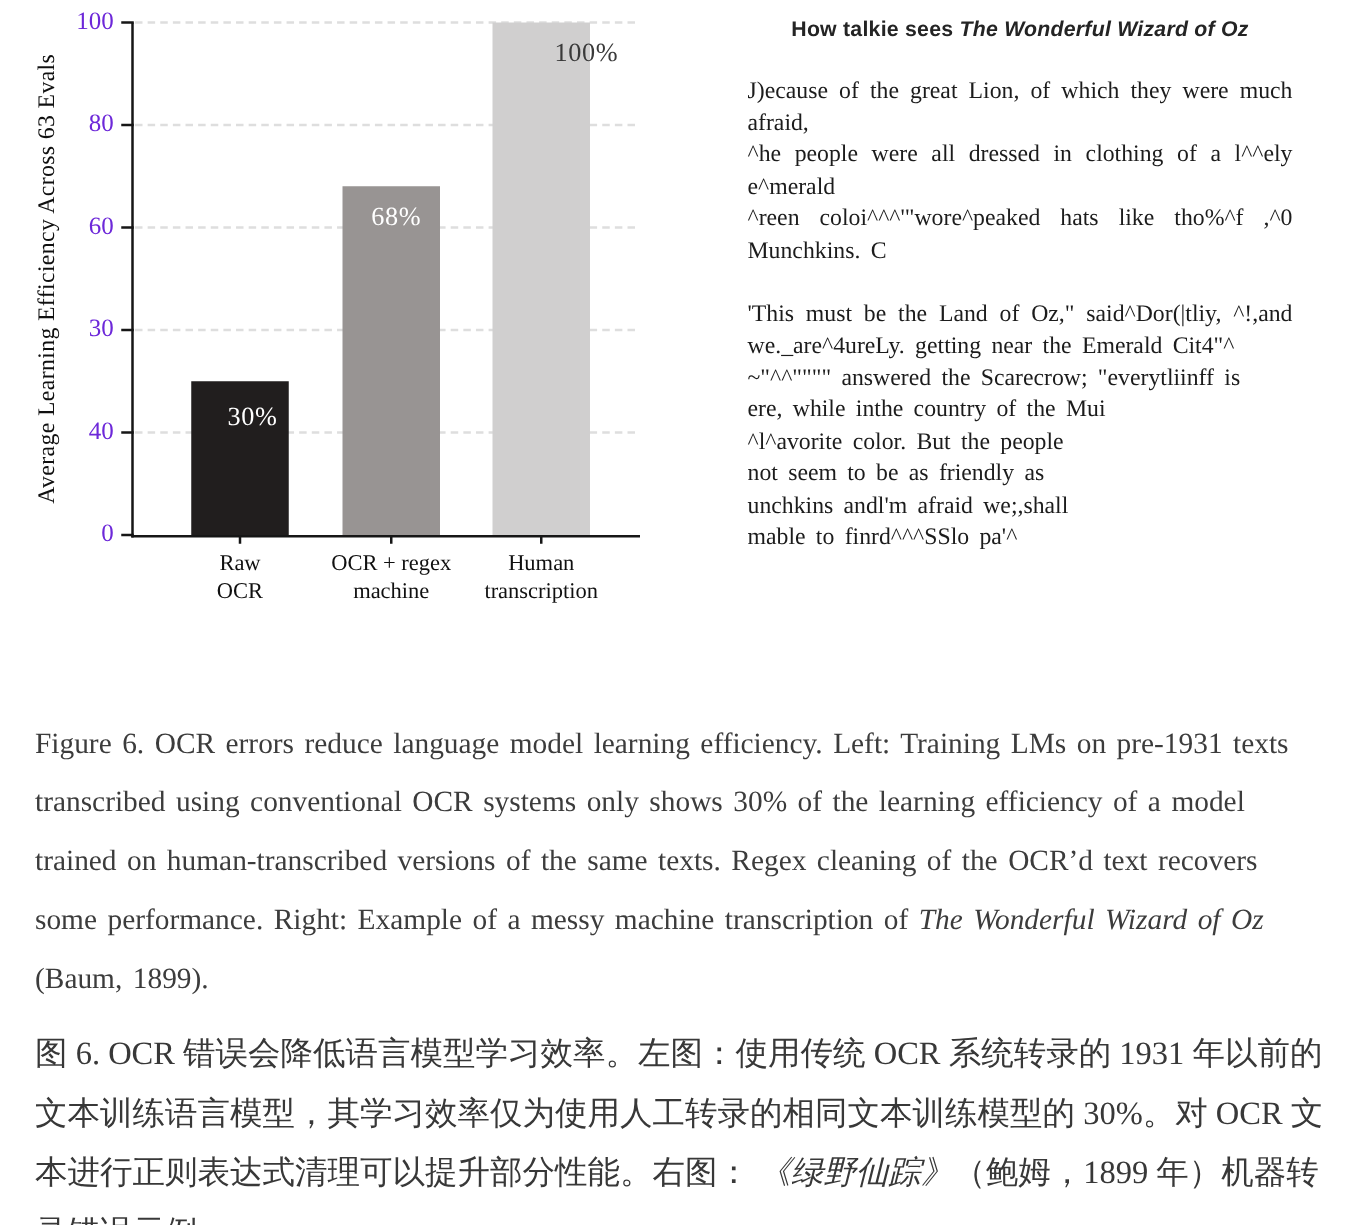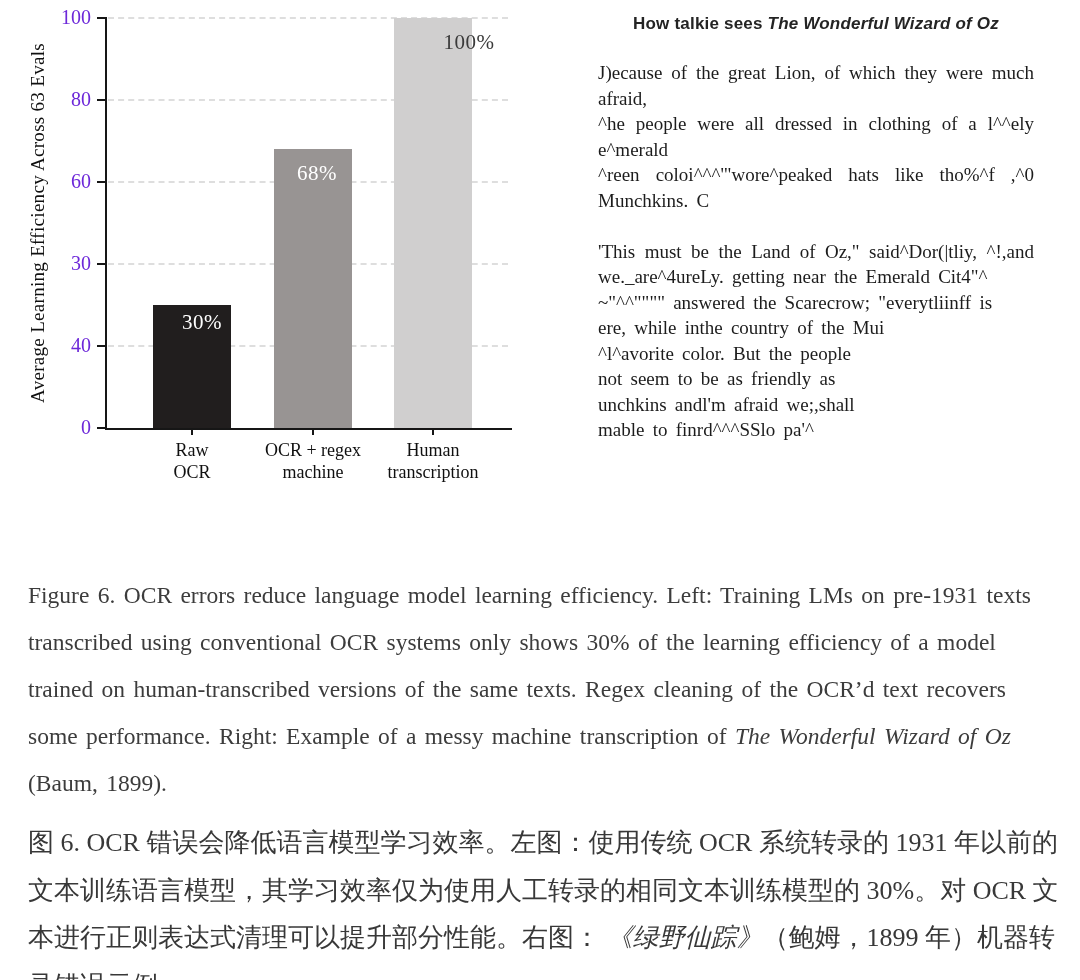--- a/index.html
+++ b/index.html
@@ -57,21 +57,21 @@
         <div class="grid" style="top: 163px;"></div>
         <div class="ytick" style="top: 163px;"></div>
         <div class="ytick-label" style="top: 164px;">60</div>
         <div class="grid" style="top: 81px;"></div>
         <div class="ytick" style="top: 81px;"></div>
         <div class="ytick-label" style="top: 82px;">80</div>
         <div class="grid" style="top: -1px;"></div>
         <div class="ytick" style="top: -1px;"></div>
         <div class="ytick-label" style="top: 0px;">100</div>
         <div class="bar" style="left: 46px; width: 78px; height: 123px; background: rgb(33, 30, 30);"></div>
-        <div class="bar-label" style="left: 46px; width: 98px; top: 292px; color: rgb(255, 255, 255);">30%</div>
+        <div class="bar-label" style="left: 46px; width: 98px; top: 303px; color: rgb(255, 255, 255);">30%</div>
         <div class="xtick" style="left: 84px;"></div>
         <div class="xtick-label" style="left: 5px;">Raw
 OCR</div>
         <div class="bar" style="left: 167px; width: 78px; height: 278.8px; background: rgb(152, 148, 147);"></div>
         <div class="bar-label" style="left: 167px; width: 86px; top: 143.2px; color: rgb(255, 255, 255);">68%</div>
         <div class="xtick" style="left: 205px;"></div>
         <div class="xtick-label" style="left: 126px;">OCR + regex
 machine</div>
         <div class="bar" style="left: 287px; width: 78px; height: 410px; background: rgb(208, 207, 207);"></div>
         <div class="bar-label" style="left: 301px; width: 78px; top: 12px; color: rgb(58, 58, 58); margin-left: 22px;">100%</div>

